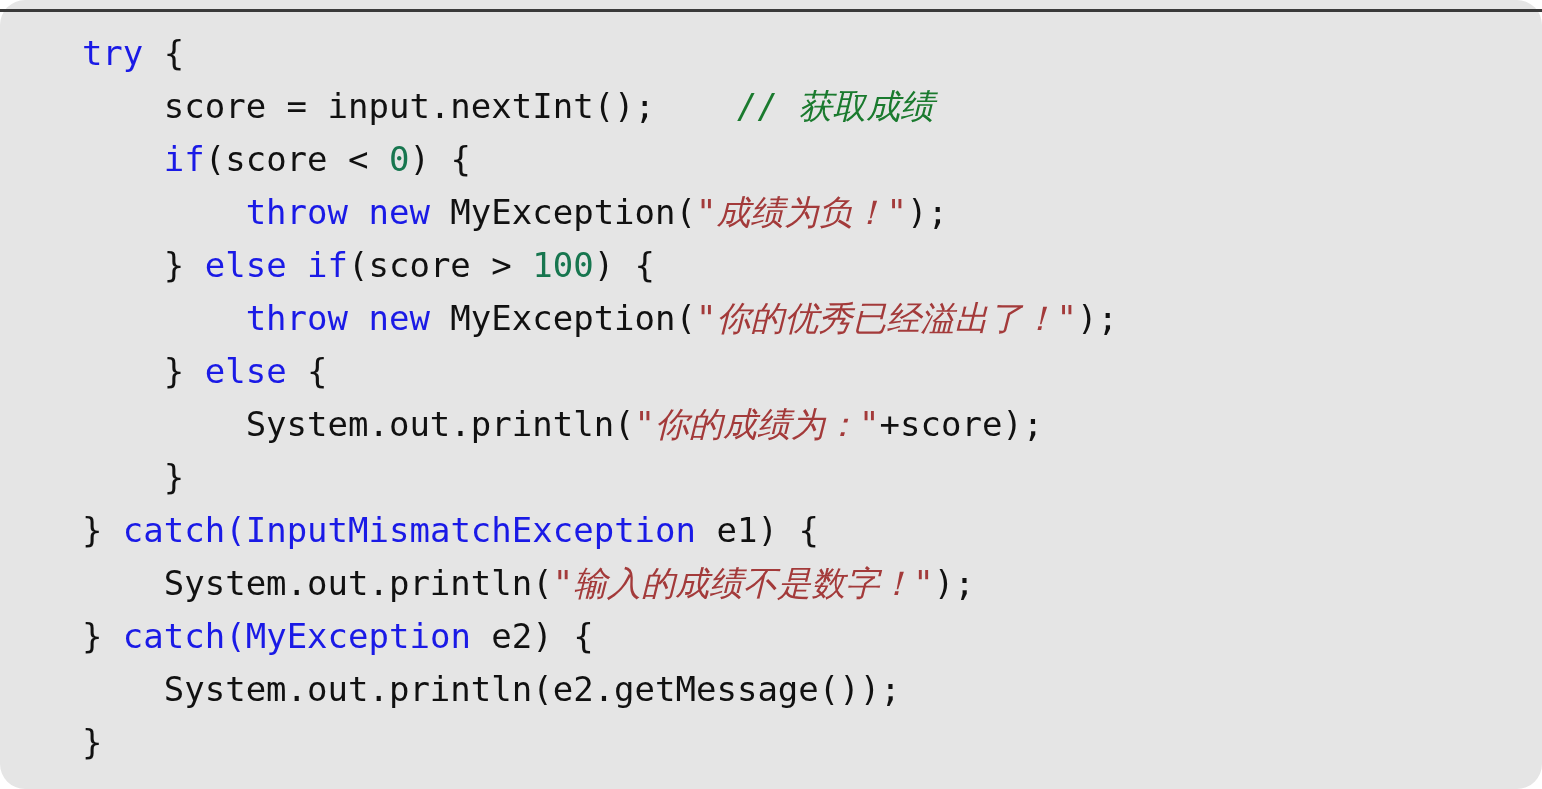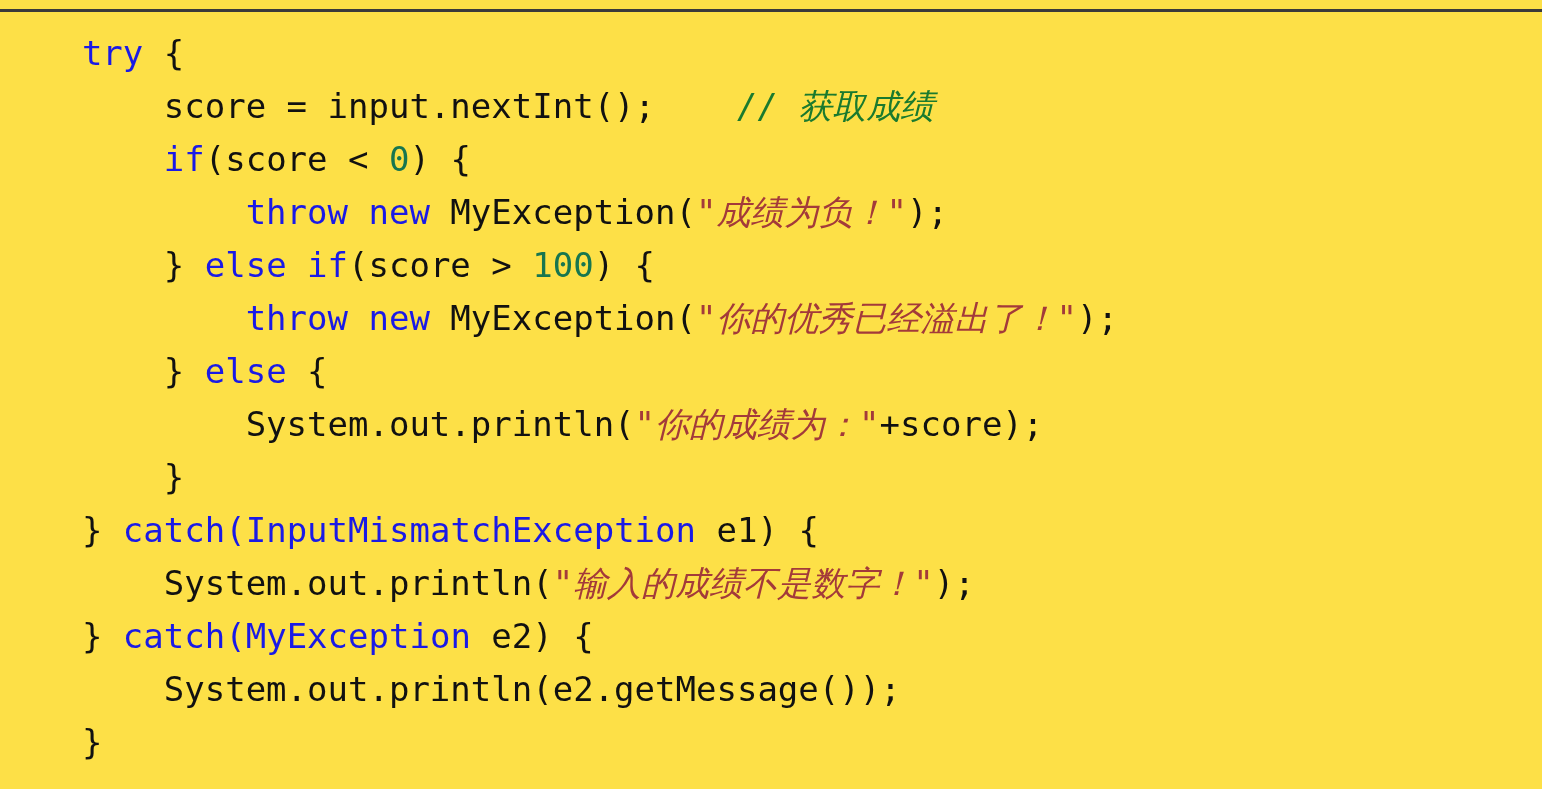--- a/index.html
+++ b/index.html
@@ -11,22 +11,23 @@
     width: 1542px;
     height: 789px;
     overflow: hidden;
     font-family: "DejaVu Sans Mono", "Liberation Mono", monospace;
   }
 
   #slide {
     position: relative;
     width: 1542px;
     height: 789px;
-    background: #fde047;
+    background: #e5e5e5;
     box-sizing: border-box;
+    border-radius: 25px;
   }
 
   
   #top-rule {
     position: absolute;
     left: 0;
     top: 9px;
     width: 1542px;
     height: 3px;
     background: #3a3a3a;

